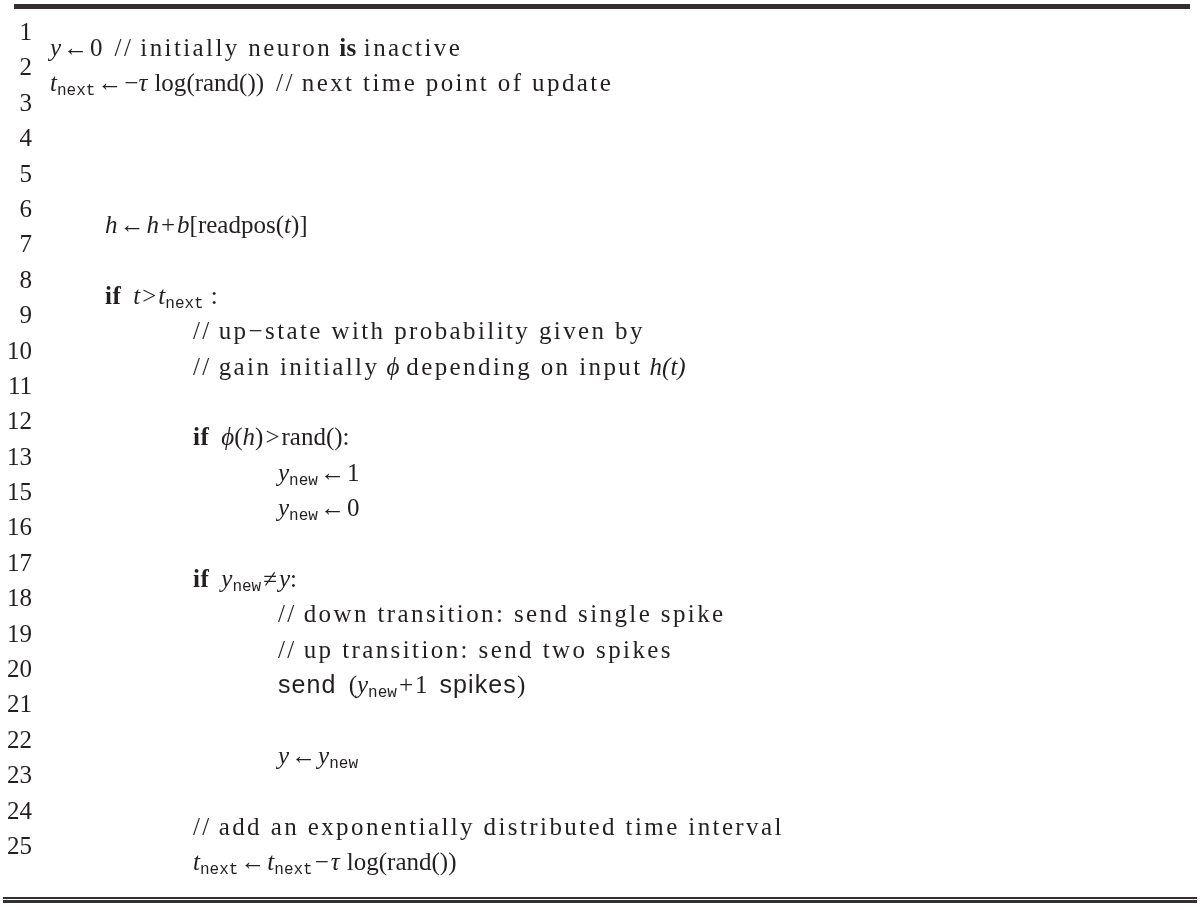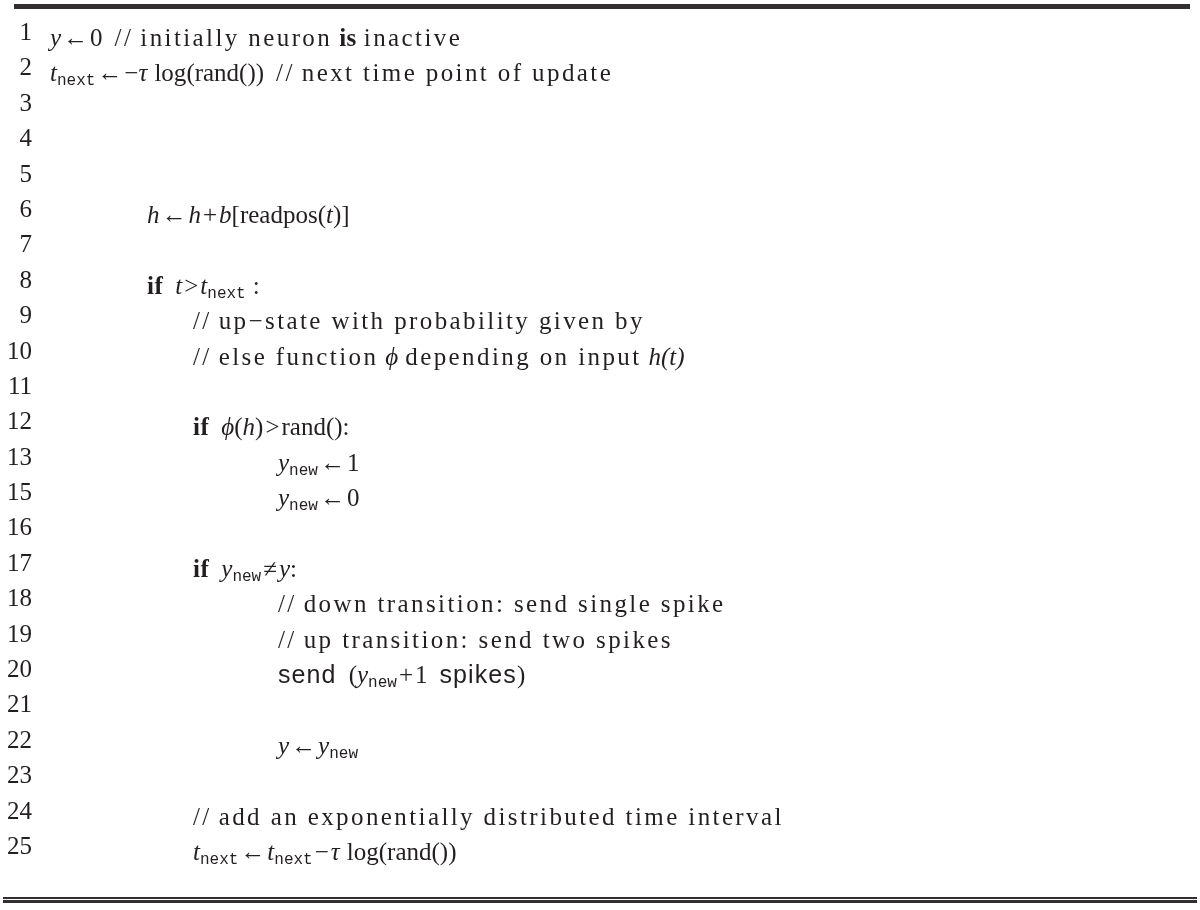--- a/index.html
+++ b/index.html
@@ -67,28 +67,28 @@
     top: 0;
     width: 32px;
     text-align: right;
     font-family: "Liberation Serif", "DejaVu Serif", serif;
     font-size: 25px;
     color: #231f20;
   }
 
   .line-code {
     position: absolute;
-    top: 6px;
+    top: 16px;
     left: 50px;
     font-size: 25px;
   }
 
   
   .ind-0 { left: 50px; }
-  .ind-1 { left: 105px; margin-left: 42px; }
+  .ind-1 { left: 105px; }
   .ind-2 { left: 193px; }
   .ind-3 { left: 258px; margin-left: 20px; }
 
   
   .kw {
     font-weight: bold;
     font-family: "Liberation Serif", "DejaVu Serif", serif;
     letter-spacing: 0.5px;
   }
   .cmt {
@@ -169,21 +169,21 @@
       <span class="line-code ind-1"><span class="kw">if</span><span class="sp-wide"></span><span class="var">t</span><span class="op">&gt;</span><span class="var">t</span><sub>next</sub><span class="sp"></span><span class="rm">:</span></span>
     </div>
 
     <div class="code-line">
       <span class="line-number">9</span>
       <span class="line-code ind-2"><span class="cmt">//</span><span class="sp"></span><span class="cmt">up−state with probability given by</span></span>
     </div>
 
     <div class="code-line">
       <span class="line-number">10</span>
-      <span class="line-code ind-2"><span class="cmt">//</span><span class="sp"></span><span class="cmt">else function</span><span class="sp"></span><span class="var">ϕ</span><span class="sp"></span><span class="cmt">depending on input</span><span class="sp"></span><span class="var">h</span><span class="var">(</span><span class="var">t</span><span class="var">)</span></span>
+      <span class="line-code ind-2"><span class="cmt">//</span><span class="sp"></span><span class="cmt">gain initially</span><span class="sp"></span><span class="var">ϕ</span><span class="sp"></span><span class="cmt">depending on input</span><span class="sp"></span><span class="var">h</span><span class="var">(</span><span class="var">t</span><span class="var">)</span></span>
     </div>
 
     <div class="code-line">
       <span class="line-number">11</span>
       <span class="line-code ind-2"></span>
     </div>
 
     <div class="code-line">
       <span class="line-number">12</span>
       <span class="line-code ind-2"><span class="kw">if</span><span class="sp-wide"></span><span class="var">ϕ</span><span class="rm">(</span><span class="var">h</span><span class="rm">)</span><span class="op">&gt;</span><span class="rm">rand()</span><span class="rm">:</span></span>

